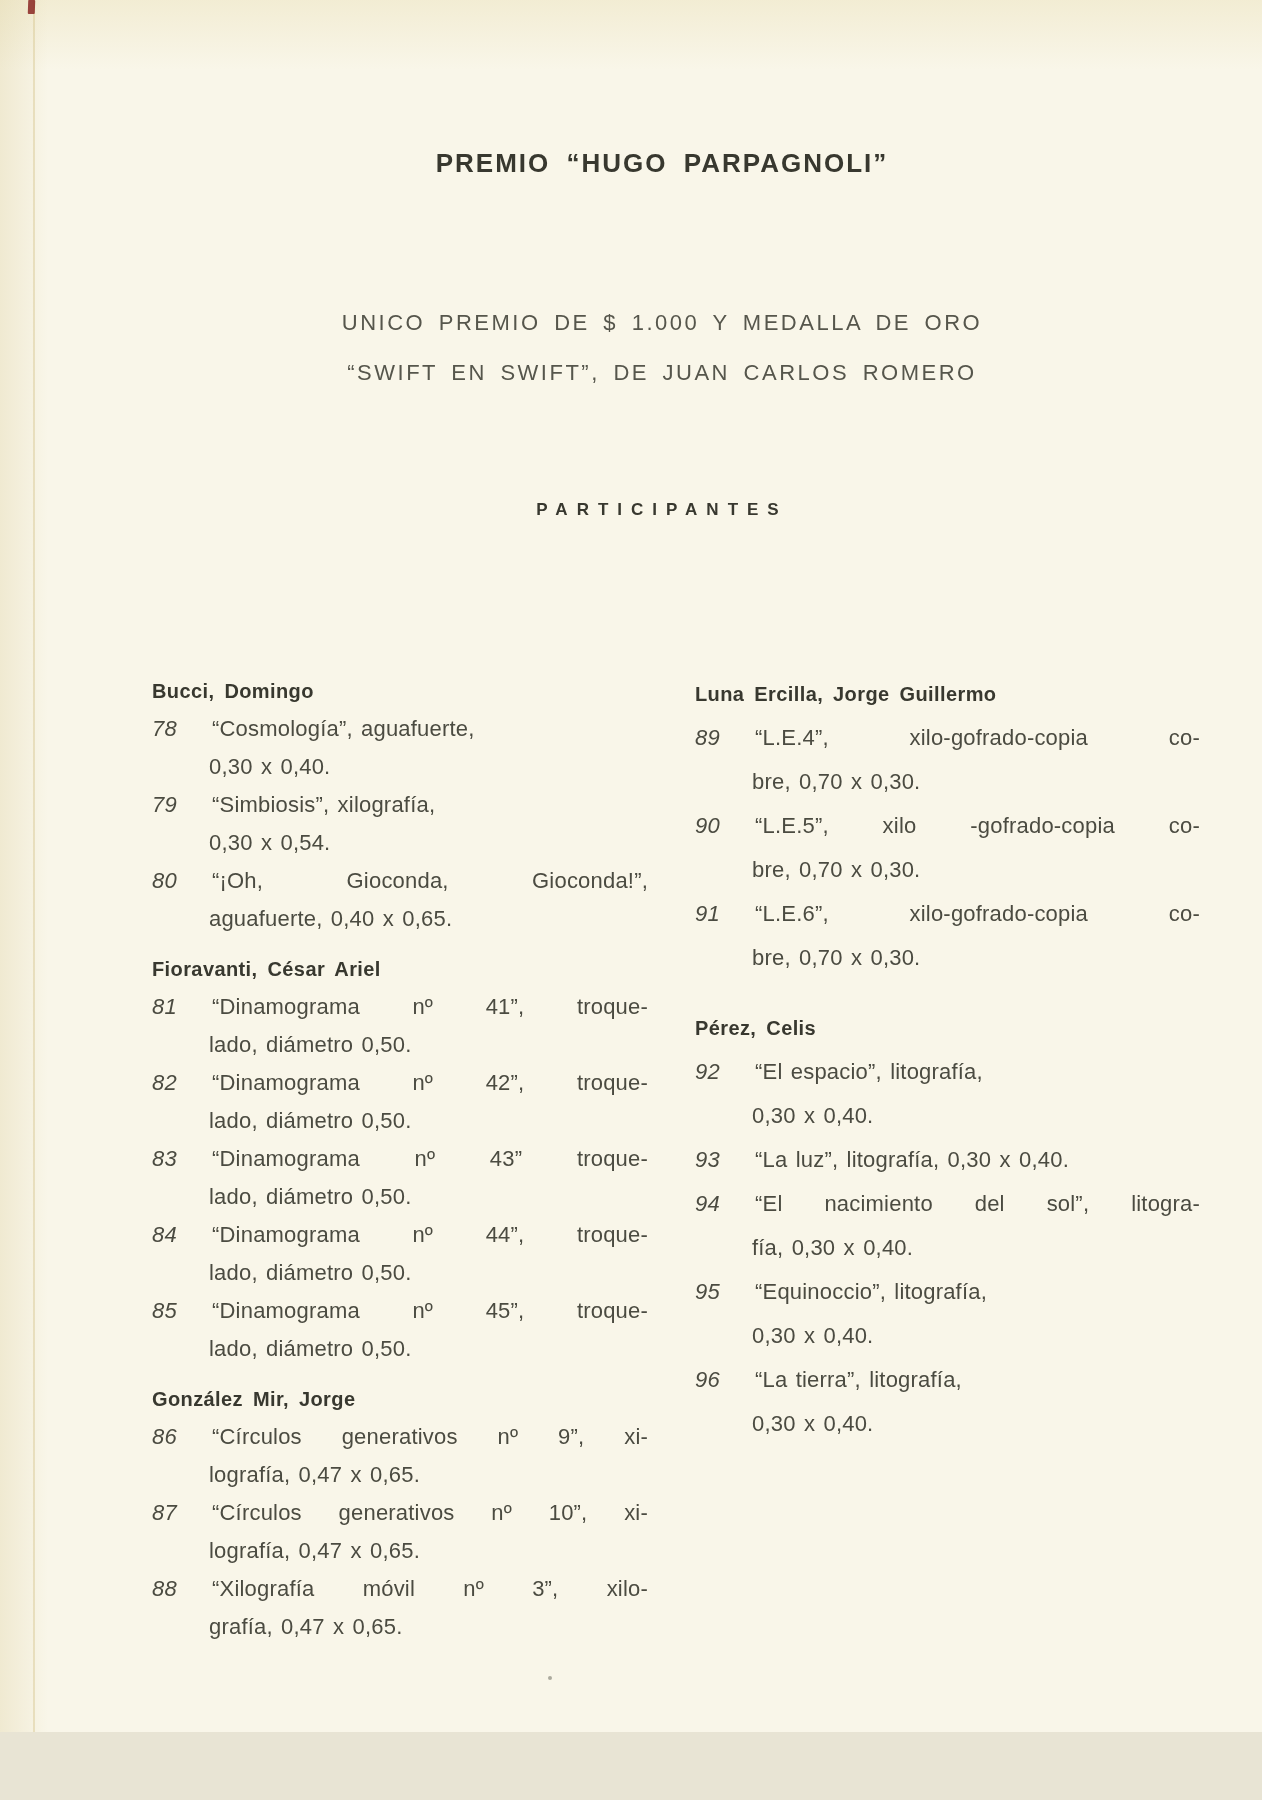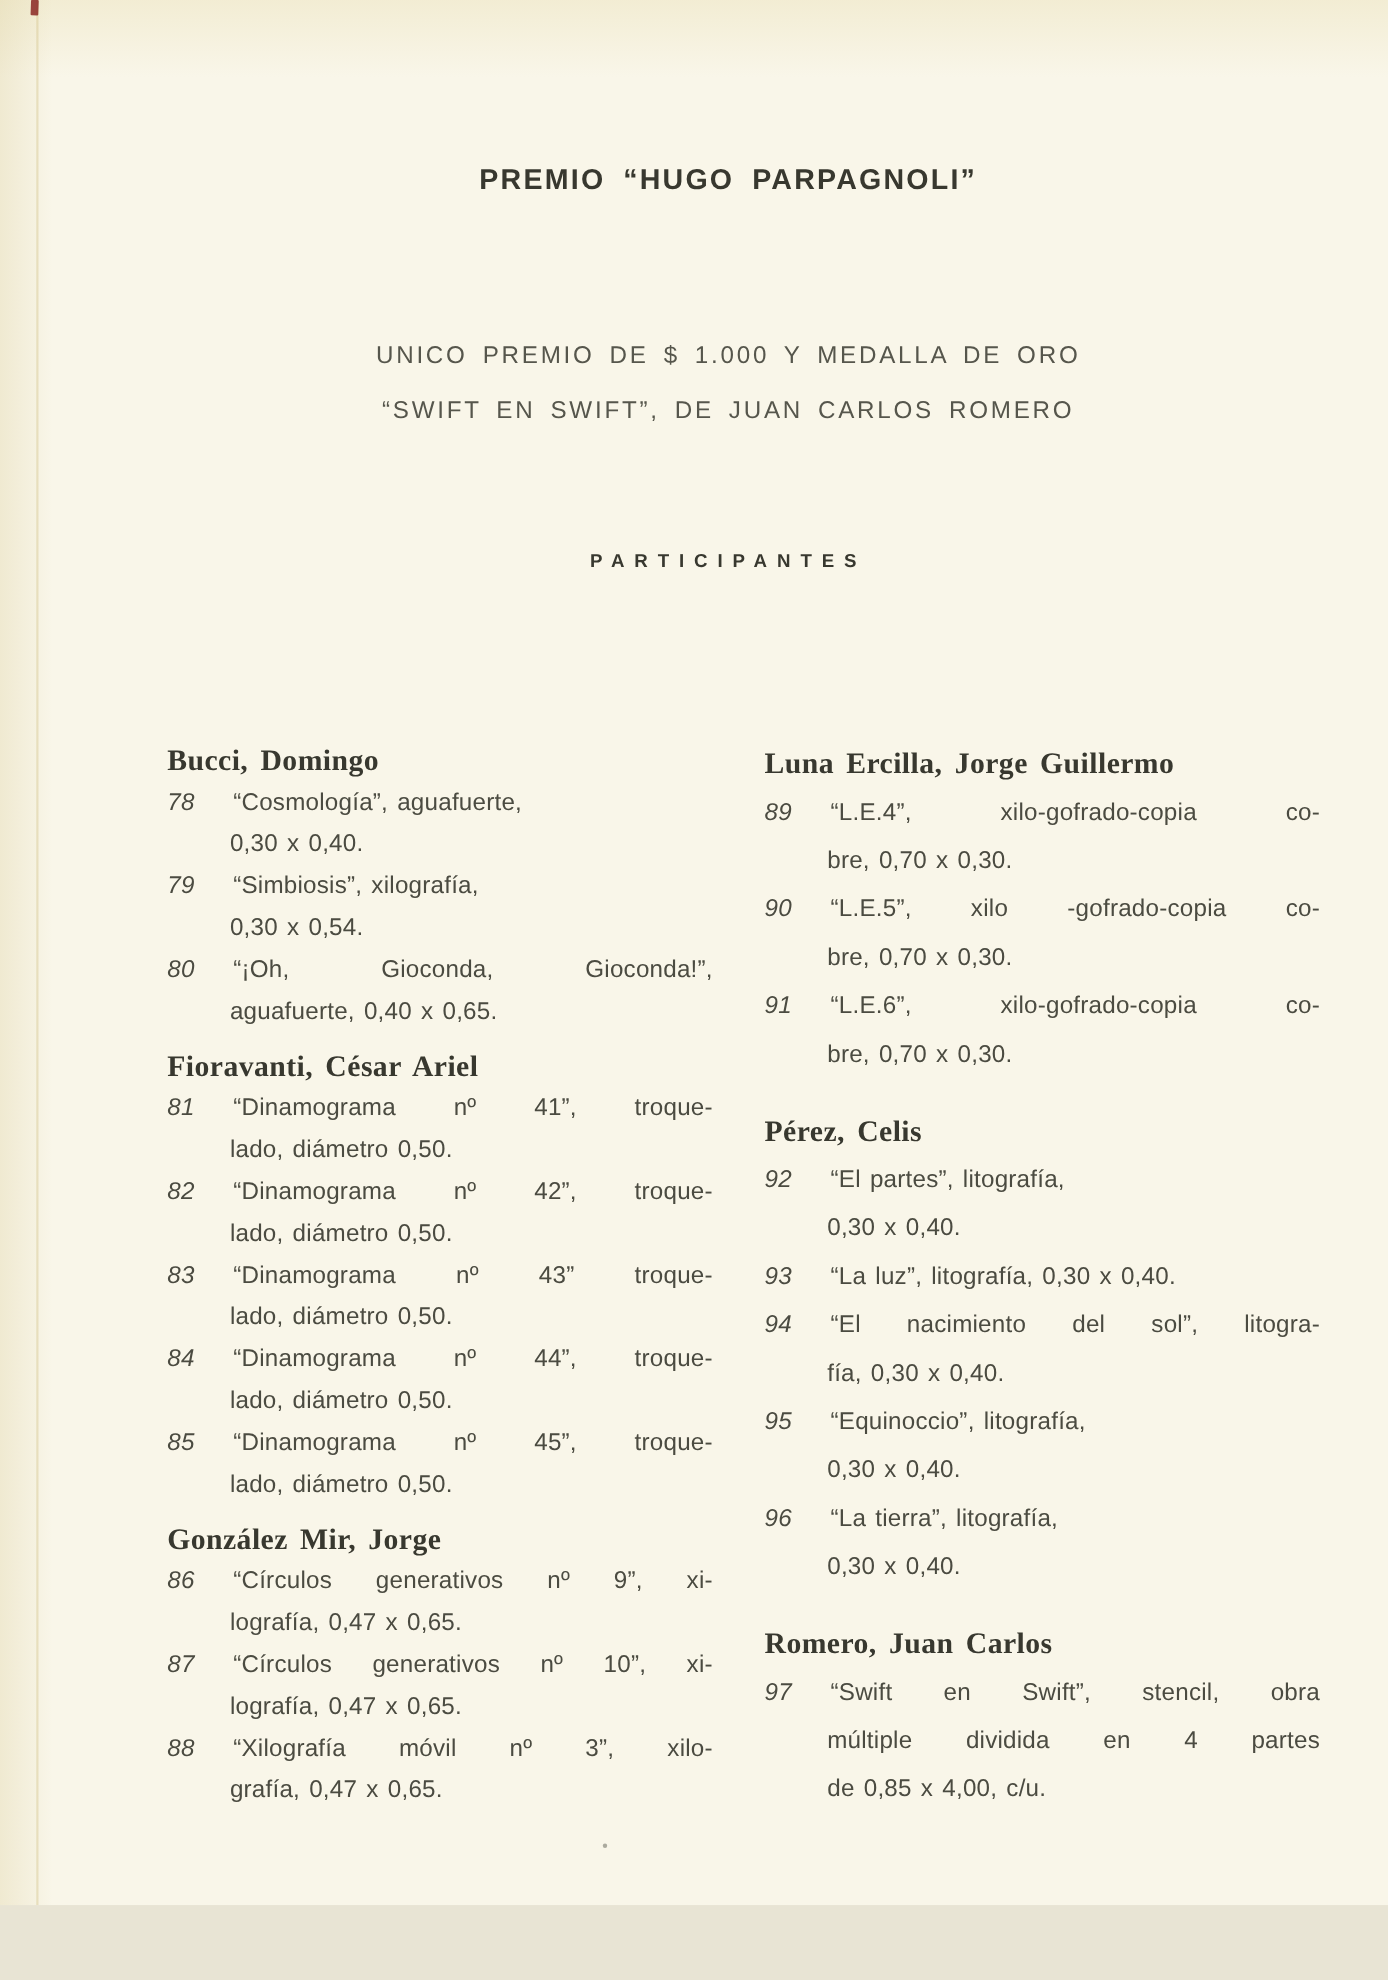--- a/index.html
+++ b/index.html
@@ -38,21 +38,21 @@
     top:500px;font-size:17px;font-weight:bold;color:var(--ink-title);
     letter-spacing:9px;word-spacing:4px;
   }
 
   .col{position:absolute;top:672px;font-size:22px;letter-spacing:.2px;word-spacing:2px;}
   .col-left{left:152px;width:496px;--lh:38px;}
   .col-right{left:695px;width:505px;--lh:44px;}
 
   .artist{
     font-weight:bold;color:var(--ink-title);
-    font-size:27px;line-height:var(--lh);word-spacing:4px;letter-spacing:.4px;font-family:Liberation Serif, serif;
+    font-size:20px;line-height:var(--lh);word-spacing:4px;letter-spacing:.4px;
   }
   .line{line-height:var(--lh);}
   .line.cont{padding-left:57px;}
   .line.fill{text-align:justify;text-align-last:justify;}
   .num{display:inline-block;width:60px;font-style:italic;}
 
   .col-left .group + .group{margin-top:12px;}
   .col-right .group + .group{margin-top:26px;}
 </style>
 </head>
@@ -139,41 +139,33 @@
           <div class="line cont">bre, 0,70 x 0,30.</div>
         </div>
         <div class="work">
           <div class="line first fill"><span class="num">91</span><span class="txt">“L.E.6”, xilo-gofrado-copia co-</span></div>
           <div class="line cont">bre, 0,70 x 0,30.</div>
         </div>
       </section>
       <section class="group">
         <div class="artist">Pérez, Celis</div>
         <div class="work">
-          <div class="line first"><span class="num">92</span><span class="txt">“El partes”, litografía,</span></div>
+          <div class="line first"><span class="num">92</span><span class="txt">“El espacio”, litografía,</span></div>
           <div class="line cont">0,30 x 0,40.</div>
         </div>
         <div class="work">
           <div class="line first"><span class="num">93</span><span class="txt">“La luz”, litografía, 0,30 x 0,40.</span></div>
         </div>
         <div class="work">
           <div class="line first fill"><span class="num">94</span><span class="txt">“El nacimiento del sol”, litogra-</span></div>
           <div class="line cont">fía, 0,30 x 0,40.</div>
         </div>
         <div class="work">
           <div class="line first"><span class="num">95</span><span class="txt">“Equinoccio”, litografía,</span></div>
           <div class="line cont">0,30 x 0,40.</div>
         </div>
         <div class="work">
           <div class="line first"><span class="num">96</span><span class="txt">“La tierra”, litografía,</span></div>
           <div class="line cont">0,30 x 0,40.</div>
         </div>
       </section>
-      <section class="group">
-        <div class="artist">Romero, Juan Carlos</div>
-        <div class="work">
-          <div class="line first fill"><span class="num">97</span><span class="txt">“Swift en Swift”, stencil, obra</span></div>
-          <div class="line cont fill">múltiple dividida en 4 partes</div>
-          <div class="line cont">de 0,85 x 4,00, c/u.</div>
-        </div>
-      </section>
     </div>
 </div>
 
 </body></html>

